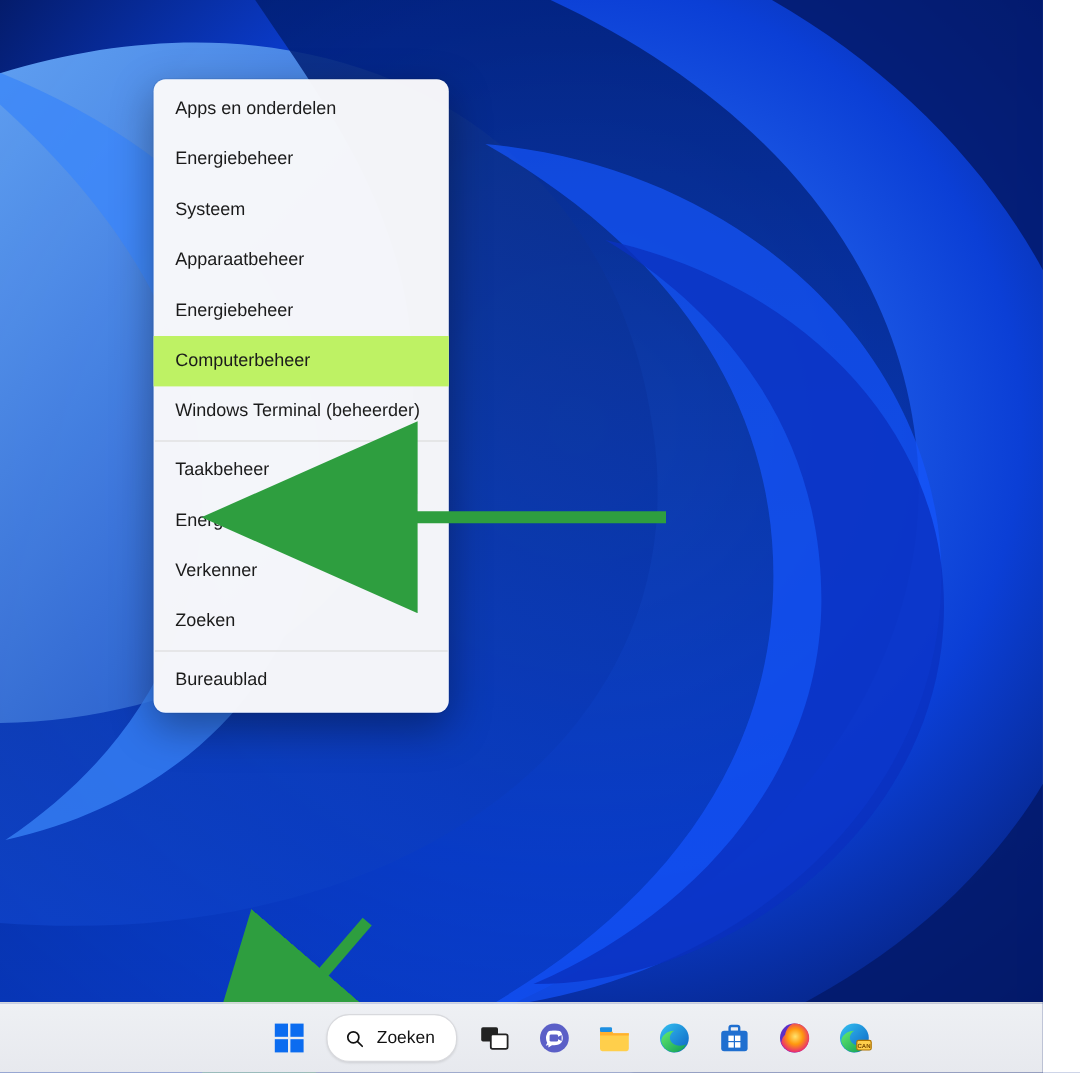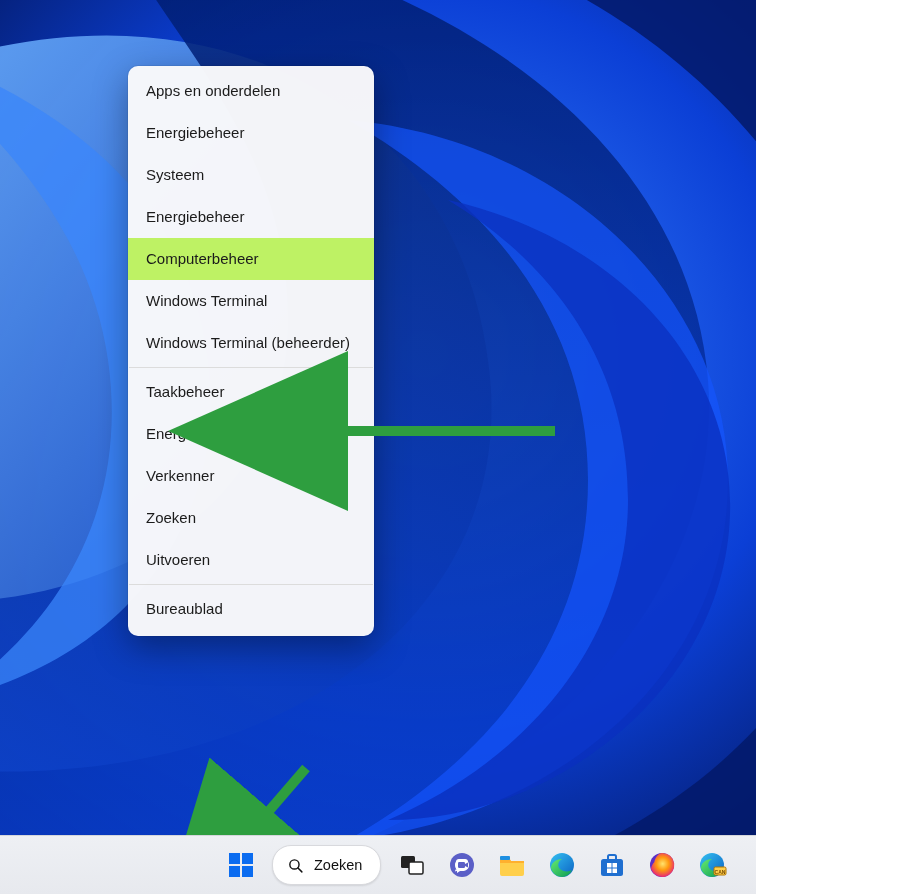--- a/index.html
+++ b/index.html
@@ -1,16 +1,16 @@
 <!DOCTYPE html>
 <html><head>
 <meta charset="utf-8">
 <style>
   html,body{margin:0;padding:0;width:900px;height:894px;overflow:hidden;font-family:"Segoe UI",Arial,sans-serif;}
-  .stage{position:relative;width:756px;height:894px;background:#0a2a8a;}
+  .stage{position:relative;width:869px;height:894px;background:#0a2a8a;}
   .stage svg.bg{position:absolute;inset:0;width:100%;height:100%;}
   
   .menu{position:absolute;left:128px;top:66px;width:246px;background:rgba(248,248,250,0.98);border-radius:10px;box-shadow:0 12px 34px rgba(0,0,0,0.35),0 0 0 1px rgba(0,0,0,0.06);padding:4px 0 6px 0;}
   .menu-item{position:relative;height:42px;line-height:42px;padding:0 18px;font-size:15px;color:#1b1b1b;cursor:default;}
   .menu-item.hl{background:#bef264;}
   .menu-item .chev{position:absolute;right:14px;top:0;height:42px;line-height:42px;color:#555;font-size:13px;}
   .sep{height:1px;margin:3px 1px;background:#dcdcdc;}
   
   .taskbar{position:absolute;left:0;right:0;bottom:0;height:58px;background:linear-gradient(#eef0f4,#e7e9ee);border-top:1px solid #d4d6db;display:flex;align-items:center;}
   .tb-wrap{display:flex;align-items:center;gap:12px;padding-left:222px;}
@@ -49,30 +49,29 @@
       <path d="M420 120 C 640 140 800 300 800 480 C 800 680 620 820 420 840 C 560 760 660 640 660 480 C 660 320 560 200 420 120 Z" fill="#1656ff" opacity="0.7"></path>
       <path d="M520 200 C 700 240 820 380 800 540 C 780 700 620 820 460 820 C 600 760 700 640 700 500 C 700 360 620 260 520 200 Z" fill="#0a2fbf" opacity="0.8"></path>
       <path d="M-40 40 C 140 100 260 200 280 360 C 300 520 200 660 20 700 C 140 620 200 500 180 360 C 160 220 60 120 -40 40 Z" fill="#3d8bff" opacity="0.75"></path>
     </g>
   </svg>
 
   <div class="menu" id="menu">
       <div class="menu-item">Apps en onderdelen</div>
       <div class="menu-item">Energiebeheer</div>
       <div class="menu-item">Systeem</div>
+      <div class="menu-item">Apparaatbeheer</div>
       <div class="menu-item">Energiebeheer</div>
       <div class="menu-item hl">Computerbeheer</div>
-      <div class="menu-item">Windows Terminal</div>
       <div class="menu-item">Windows Terminal (beheerder)</div>
       <div class="sep"></div>
       <div class="menu-item">Taakbeheer</div>
       <div class="menu-item">Energiebeheer</div>
       <div class="menu-item">Verkenner</div>
       <div class="menu-item">Zoeken</div>
-      <div class="menu-item">Uitvoeren</div>
       <div class="sep"></div>
       <div class="menu-item">Bureaublad</div>
     </div>
 
   <svg class="annot" style="left:0;top:0;width:900px;height:894px" viewBox="0 0 900 894">
     <defs>
       <marker id="ah" markerWidth="18" markerHeight="16" refX="4" refY="8" orient="auto">
         <path d="M0 0 L18 8 L0 16 Z" fill="#2e9e3f"></path>
       </marker>
     </defs>

